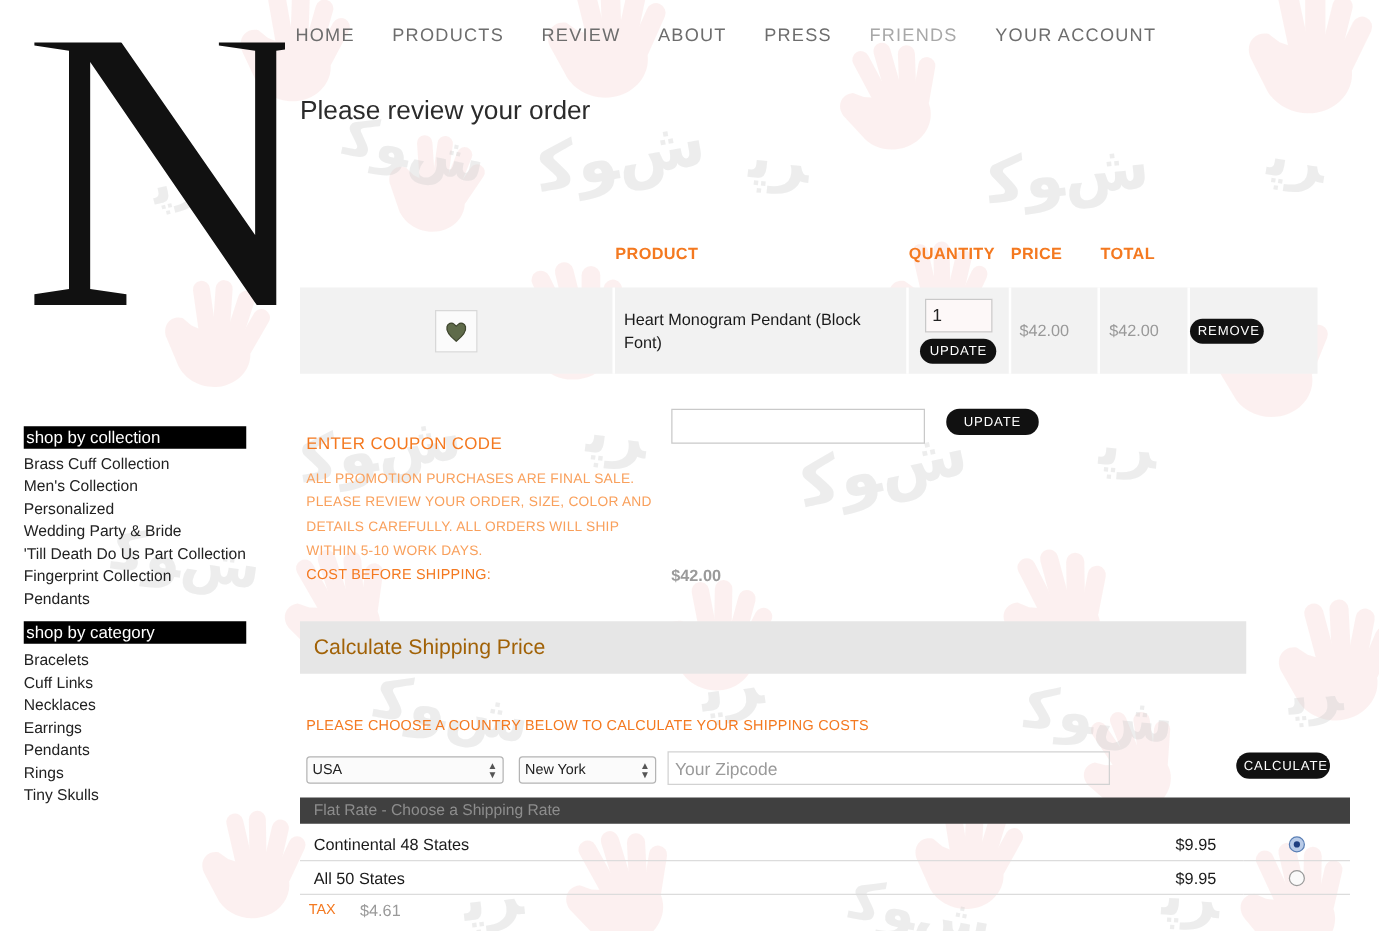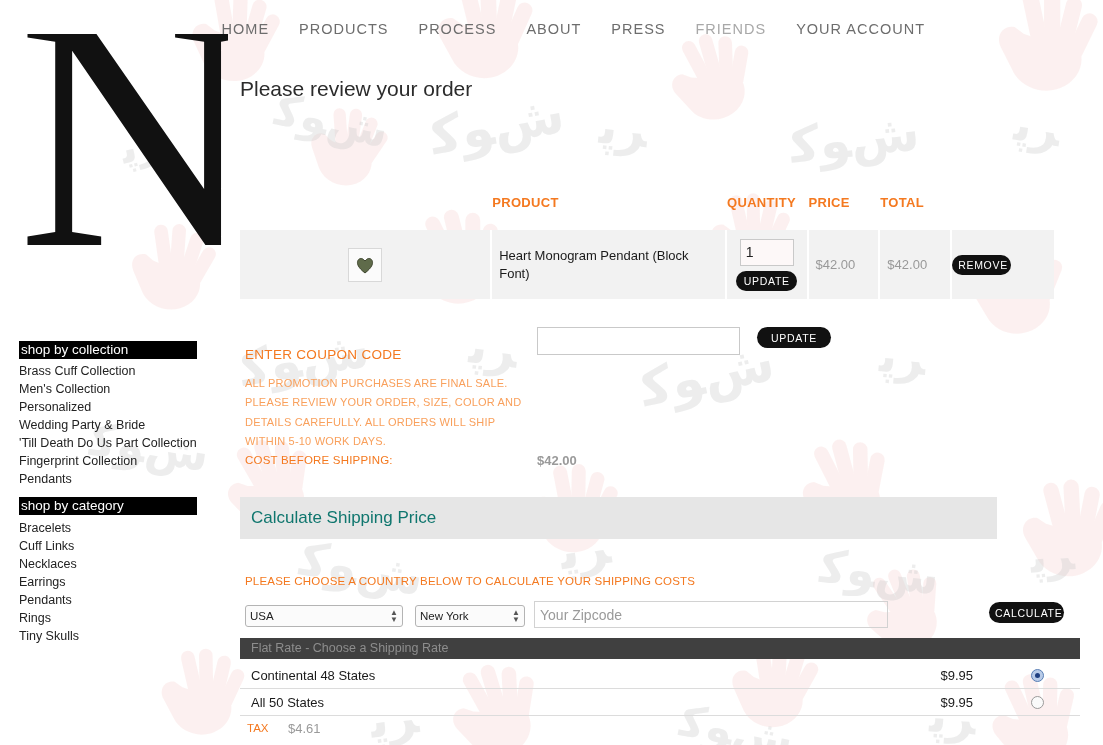--- a/index.html
+++ b/index.html
@@ -153,21 +153,21 @@
     position: absolute; left: 537px; top: 453px;
     color: #9a9a9a; font-size: 13px; font-weight: bold;
   }
 
   
   #ship-bar {
     position: absolute; left: 240px; top: 497px; width: 757px; height: 42px;
     background: #e6e6e6; display: flex; align-items: center;
     padding-left: 11px;
   }
-  #ship-bar span { font-size: 17px; color: #0f766e; }
+  #ship-bar span { font-size: 17px; color: #a16207; }
 
   #ship-note {
     position: absolute; left: 245px; top: 575px;
     color: #f47920; font-size: 11.5px; letter-spacing: .2px;
   }
 
   .sel {
     position: absolute; top: 605px; height: 22px;
     border: 1px solid #b4b4b4; border-radius: 3px;
     background: #fbfbfb; font-size: 11.5px; color: #222;
@@ -416,21 +416,21 @@
     <div class="wm-cal" style="left: 680px; top: 705px; transform: rotate(11deg); font-size: 44px;">ﺵﻮﻛ</div>
     <div class="wm-cal" style="left: 120px; top: 120px; transform: rotate(-14deg); font-size: 42px;">ﺮﭘ</div>
     <div class="wm-cal" style="left: 930px; top: 690px; transform: rotate(4deg); font-size: 46px;">ﺮﭘ</div>
   </div>
 
 <div id="page">
 
   <nav id="topnav">
       <a class="nav-item" href="#">HOME</a>
       <a class="nav-item" href="#">PRODUCTS</a>
-      <a class="nav-item" href="#">PROCESS</a>
+      <a class="nav-item" href="#">REVIEW</a>
       <a class="nav-item" href="#">ABOUT</a>
       <a class="nav-item" href="#">PRESS</a>
       <a class="nav-item dim" href="#">FRIENDS</a>
       <a class="nav-item" href="#">YOUR ACCOUNT</a>
     </nav>
 
   <div id="logo">
     <span>N</span>
   </div>
 

